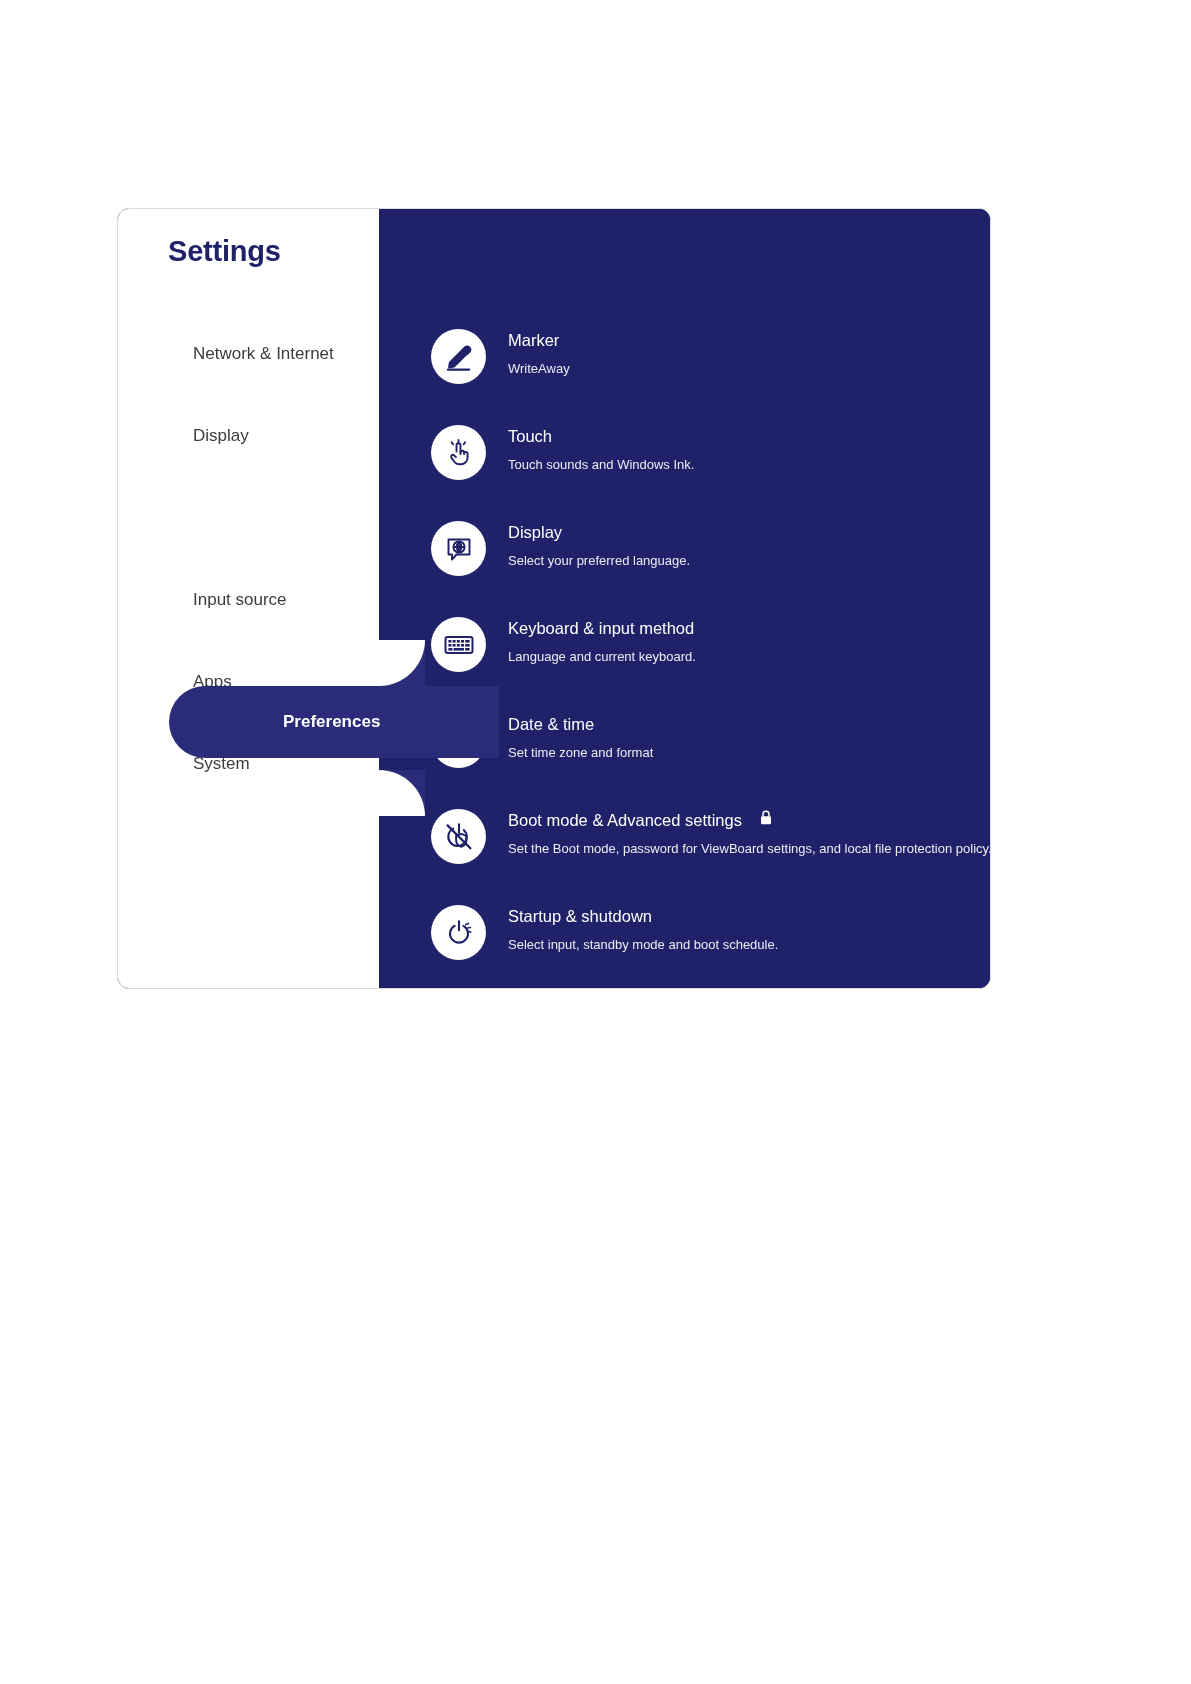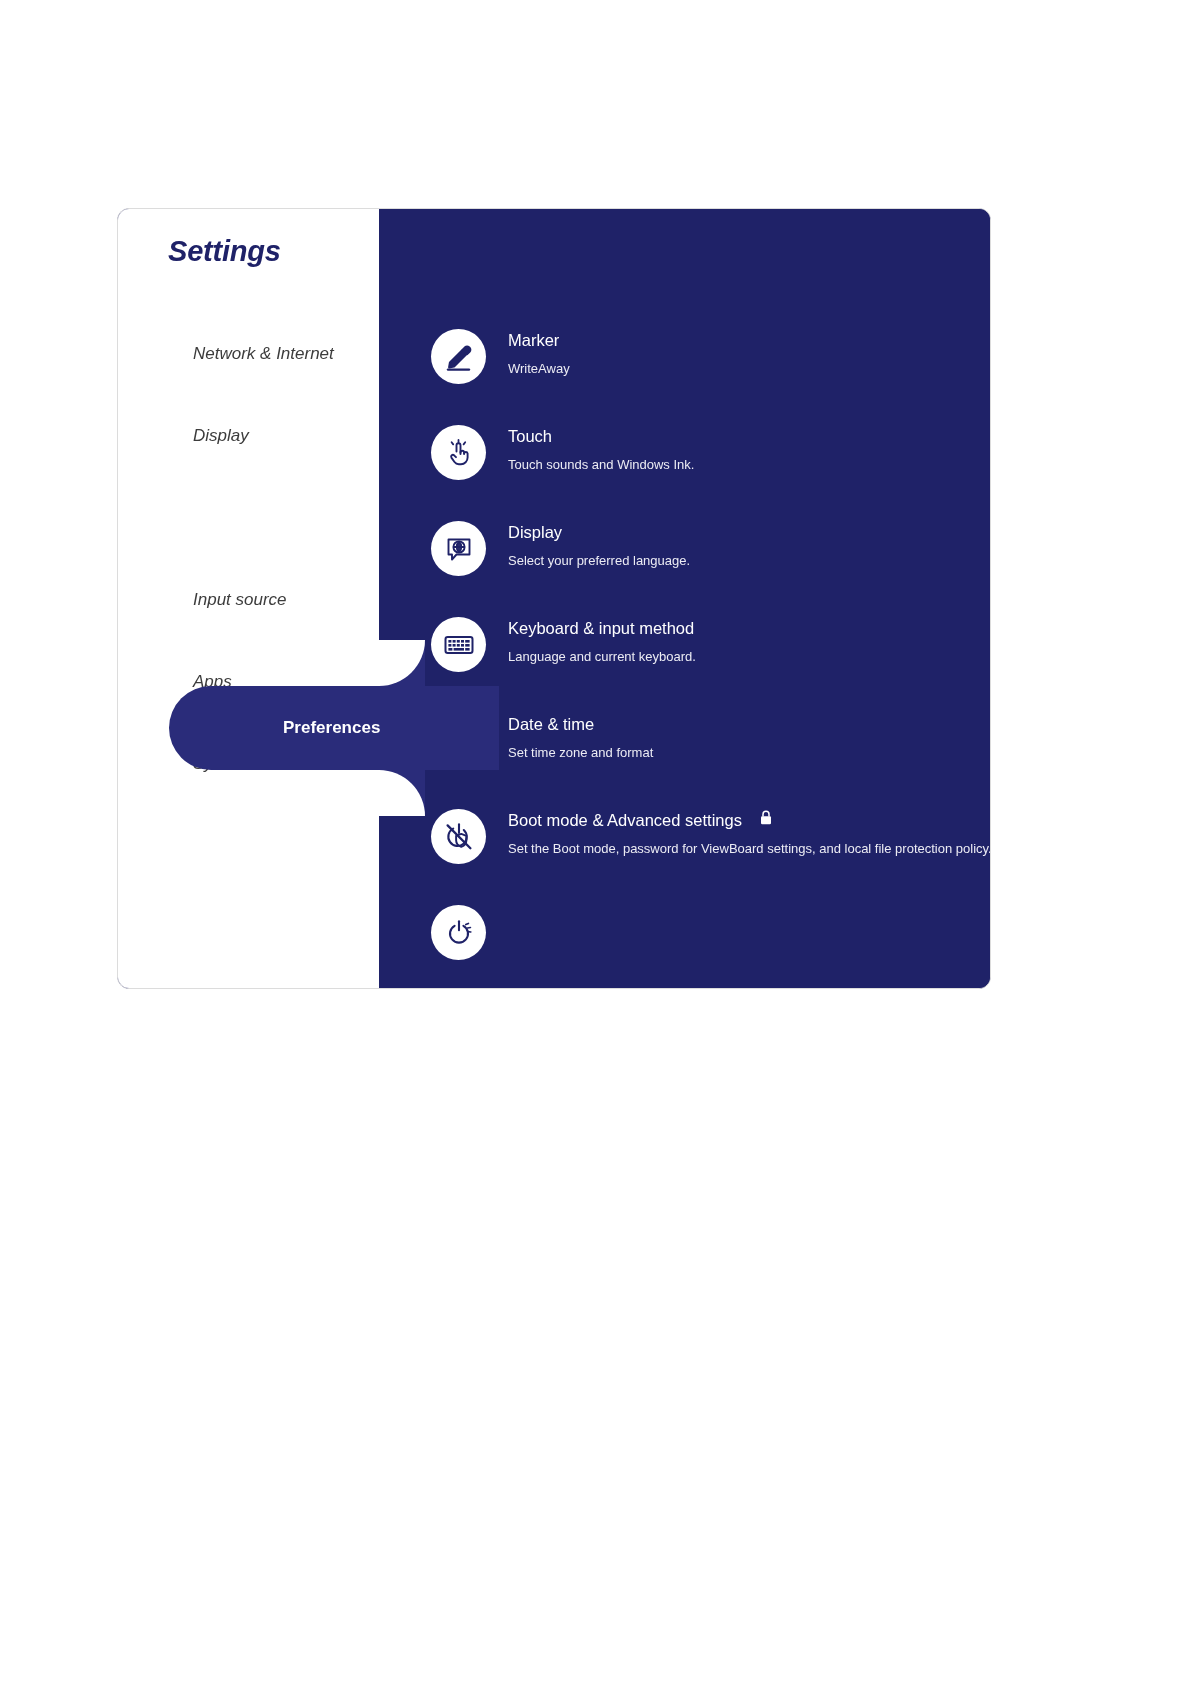--- a/index.html
+++ b/index.html
@@ -21,21 +21,20 @@
     border: 1px solid #dcdcdc;
   }
 
   
   .sidebar {
     position: absolute;
     left: 0; top: 0;
     width: 261px; height: 100%;
     background: #ffffff;
     z-index: 2;
-    font-style: italic;
   }
   .app-title {
     position: absolute;
     left: 50px; top: 26px;
     font-size: 29px;
     font-weight: bold;
     color: #1F2268;
     letter-spacing: -0.2px;
     white-space: nowrap;
   }
@@ -55,21 +54,21 @@
   }
   .nav-item .lbl { display: block; width: 175px; text-align: left; }
 
   
   .nav-selected {
     position: absolute;
     z-index: 3;
     left: 51px;
     top: 477px;
     width: 330px;
-    height: 84px;
+    height: 72px;
     background: #2A2C7A;
     border-top-left-radius: 44px;
     border-bottom-left-radius: 44px;
     display: flex;
     align-items: center;
   }
   .nav-selected .lbl {
     display: block;
     width: 175px;
     margin-left: 114px;
@@ -296,20 +295,26 @@
         <div class="row">
           <div class="icon-circle">
             <svg width="32" height="32" viewBox="0 0 32 32">
               <g fill="none" stroke="#1F2268" stroke-width="2.1" stroke-linecap="round" stroke-linejoin="round">
                 <path d="M11.6 8.8 a9 9 0 1 0 8.8 0"></path>
                 <path d="M16 4.2 V13.2"></path>
                 <path d="M22.8 7.6 l2.6 -1.2 M24.6 11 l2.8 -0.5 M25 14.6 l2.8 0.4" stroke-width="1.7"></path>
               </g>
             </svg>
           </div>
+          <div class="row-text">
+            <div>
+              <span class="row-title">Startup &amp; shutdown</span>
+            </div>
+            <div class="row-desc">Select input, standby mode and boot schedule.</div>
+          </div>
         </div>
 
       </div>
     </div>
 
     <div class="sidebar">
       <div class="app-title">Settings</div>
       <div class="nav">
         <div class="nav-item" style="top:125px;">
           <span class="lbl">Network &amp; Internet</span>

